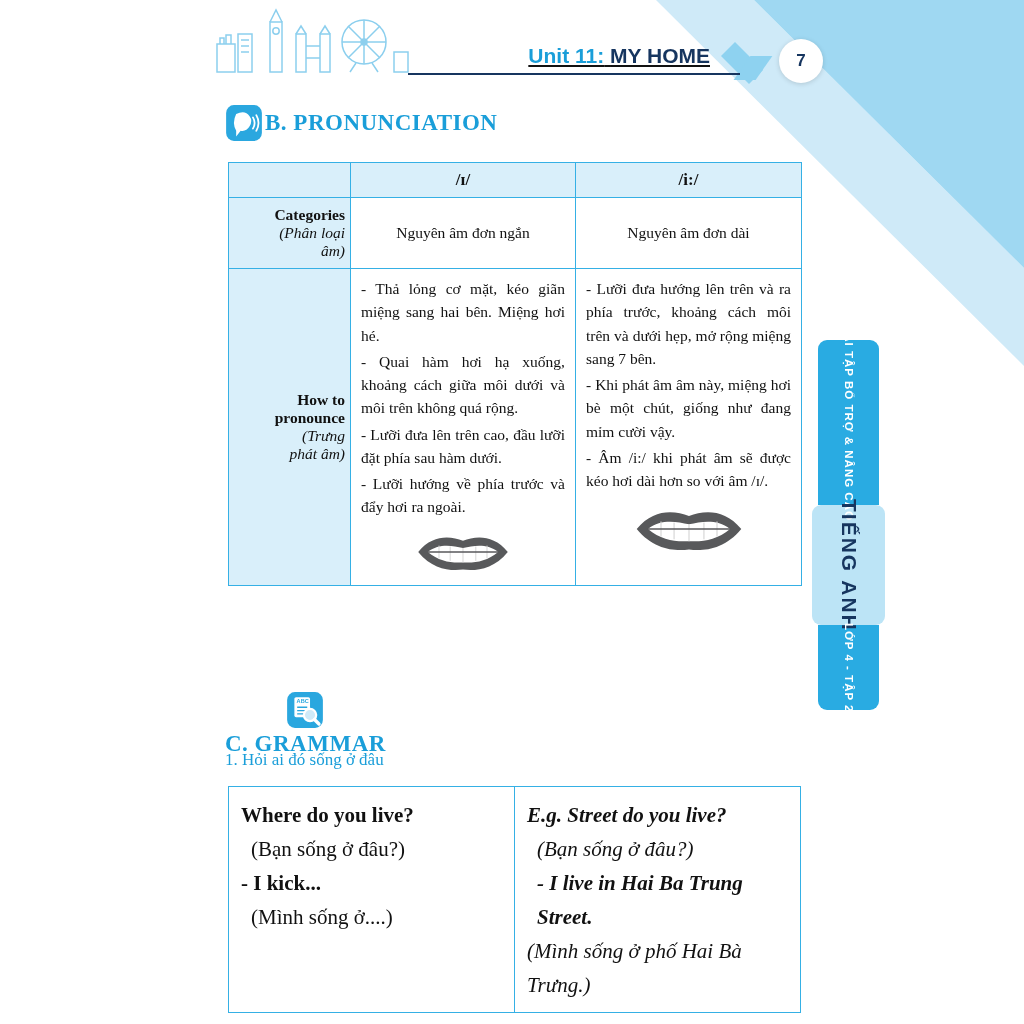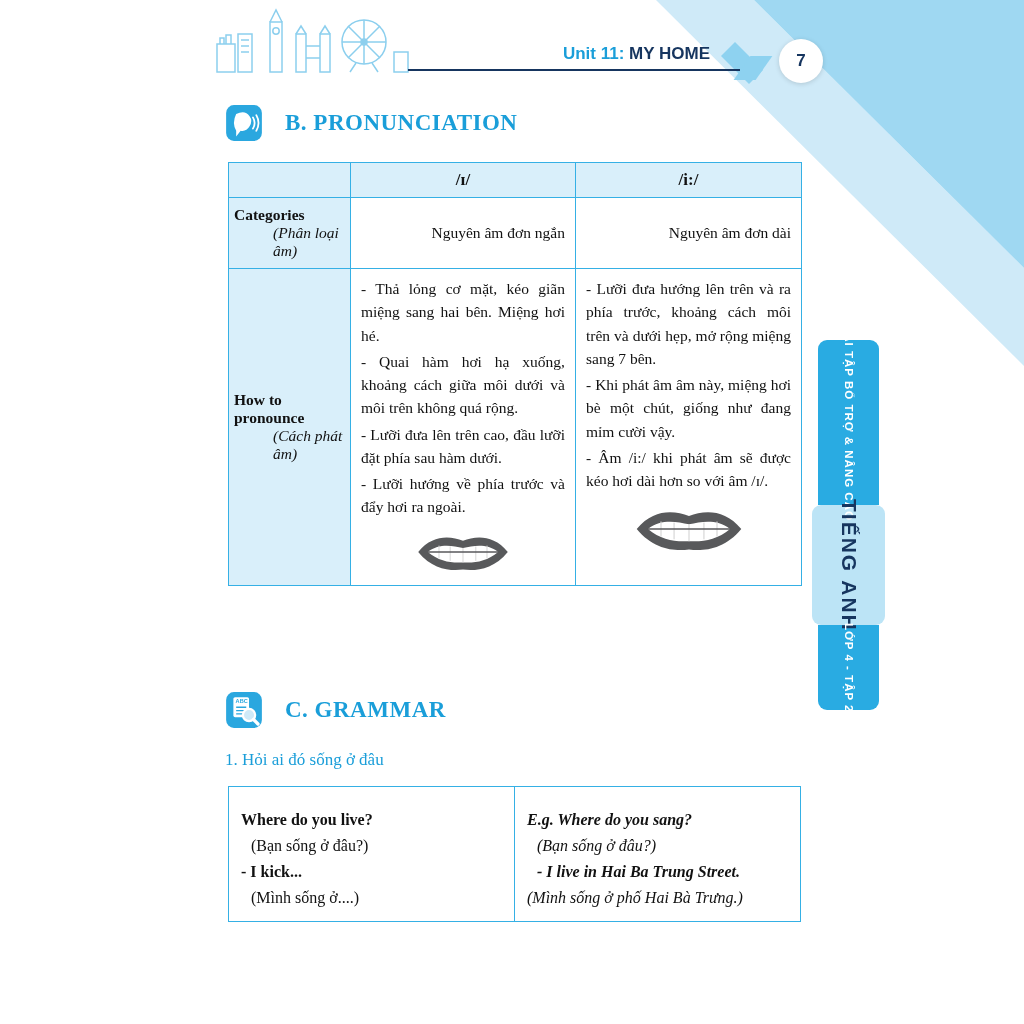--- a/index.html
+++ b/index.html
@@ -9,62 +9,62 @@
 
   
   .corner-ribbon { position:absolute; top:0; right:0; width:420px; height:400px; }
 
   
   .skyline { position:absolute; left:212px; top:4px; width:200px; height:72px; }
 
   
   .unit-header { position:absolute; left:408px; top:44px; width:332px; text-align:right;
                  padding:0 30px 5px 0; border-bottom:2.5px solid #16355f;
-                 font-family:"Liberation Sans", sans-serif; font-weight:bold; font-size:17px; }
+                 font-family:"Liberation Sans", sans-serif; font-weight:bold; font-size:21px;text-decoration:underline; }
   .unit-label { color:#1a9ed9; }
   .unit-title { color:#16355f; }
   .header-accent { position:absolute; left:742px; top:56px; width:22px; height:24px;
                    background:#8ed2f0; transform:skewX(-35deg); }
   .page-circle { position:absolute; left:779px; top:39px; width:44px; height:44px;
                  background:#fff; border-radius:50%; display:flex; align-items:center; justify-content:center;
                  font-family:"Liberation Sans", sans-serif; font-weight:bold; font-size:17px; color:#16355f;
                  box-shadow:0 1px 5px rgba(0,0,0,0.15); }
 
   
-  .section-heading { position:absolute; display:flex; align-items:center; gap:22px; }
+  .section-heading { position:absolute; display:flex; align-items:center; gap:2px; }
   .section-heading .txt { font-family:"Liberation Serif", serif; font-weight:bold;
                           font-size:23px; color:#1a9ed9; letter-spacing:0.5px; }
   #sec-b { left:225px; top:104px; }
-  #sec-c { left:225px; top:691px; }
+  #sec-c { left:225px; top:691px;flex-direction:column; }
   .sec-icon { width:38px; height:38px; flex:0 0 auto; }
 
   
   .pron-table { position:absolute; left:228px; top:162px; width:573px;
                 border-collapse:collapse; table-layout:fixed; }
   .pron-table td { border:1.6px solid #35b0e5; vertical-align:top; }
   .pron-table .head-cell { background:#d9effa; text-align:center; vertical-align:middle;
                            font-weight:bold; font-size:17px; height:35px; }
-  .pron-table .label-cell { background:#d9effa; text-align:left; vertical-align:middle;
+  .pron-table .label-cell { background:#d9effa; text-align:right; vertical-align:middle;
                             font-size:15.5px; padding:8px 5px; }
   .label-cell .main { font-weight:bold; display:block; }
   .label-cell .sub  { font-style:italic; display:block;margin-left:39px; }
   .body-cell { padding:8px 10px; font-size:15.5px; line-height:1.5; text-align:justify; }
-  .row-categories .body-cell { vertical-align:middle; text-align:right; height:62px;font-family:Liberation Serif, serif; }
+  .row-categories .body-cell { vertical-align:middle; text-align:center; height:62px;font-family:Liberation Serif, serif; }
   .pt { margin-bottom:3px; }
   .mouth { display:block; margin:10px auto 2px; }
   .letters-cell { text-align:center; vertical-align:middle !important; padding:10px 14px; height:92px; }
   .letters-cell .main { font-weight:bold; display:block; font-size:16px; }
   .letters-cell .ex { font-style:italic; display:block; font-size:15.5px; }
 
   
   .rule-title { position:absolute; left:225px; top:750px; font-family:"Liberation Serif", serif;
                 font-weight:normal; font-size:17px; color:#1a9ed9; }
   .grammar-table { position:absolute; left:228px; top:786px; width:573px; border-collapse:collapse; }
   .grammar-table td { border:1.6px solid #35b0e5; width:50%; vertical-align:top;
-                      padding:20px 12px 10px; font-size:16px; line-height:1.62; }
+                      padding:11px 12px 10px; font-size:21px; line-height:1.62; }
   .g-bold { font-weight:bold; }
   .g-ind  { padding-left:10px; }
   .g-cell-right { font-style:italic; }
   .g-line { display:block; }
 
   
   .side-banner { position:absolute; left:818px; top:340px; width:61px; }
   .banner-seg { display:flex; align-items:center; justify-content:center; }
   .banner-top { height:165px; background:#29abe2; border-radius:9px 9px 0 0; }
   .banner-mid { height:120px; width:73px; margin-left:-6px; background:#bce4f6; border-radius:9px; }
@@ -139,21 +139,21 @@
       <td class="label-cell">
         <span class="main">Categories</span>
         <span class="sub">(Phân loại âm)</span>
       </td>
       <td class="body-cell">Nguyên âm đơn ngắn</td>
       <td class="body-cell">Nguyên âm đơn dài</td>
     </tr>
     <tr>
       <td class="label-cell">
         <span class="main">How to pronounce</span>
-        <span class="sub">(Cách phát âm)</span>
+        <span class="sub">(Trưng phát âm)</span>
       </td>
       <td class="body-cell">
         <p class="pt">- Thả lỏng cơ mặt, kéo giãn miệng sang hai bên. Miệng hơi hé.</p>
         <p class="pt">- Quai hàm hơi hạ xuống, khoảng cách giữa môi dưới và môi trên không quá rộng.</p>
         <p class="pt">- Lưỡi đưa lên trên cao, đầu lưỡi đặt phía sau hàm dưới.</p>
         <p class="pt">- Lưỡi hướng về phía trước và đẩy hơi ra ngoài.</p>
         <svg class="mouth" width="96" height="46" viewBox="0 0 120 56">
           <path d="M4 28 C 22 6, 44 8, 60 14 C 76 8, 98 6, 116 28 C 98 50, 76 52, 60 50 C 44 52, 22 50, 4 28 Z" fill="#58595b"></path>
           <path d="M16 28 C 30 17, 46 20, 60 23 C 74 20, 90 17, 104 28 C 90 40, 74 42, 60 41 C 46 42, 30 40, 16 28 Z" fill="#ffffff"></path>
           <path d="M30 20 V36 M44 21 V39 M60 23 V41 M76 21 V39 M90 20 V36" stroke="#d4d4d4" stroke-width="1.2"></path>
@@ -192,21 +192,21 @@
   <table class="grammar-table">
     <tbody>
         <tr>
       <td>
         <span class="g-line g-bold">Where do you live?</span>
         <span class="g-line g-ind">(Bạn sống ở đâu?)</span>
         <span class="g-line g-bold">- I kick...</span>
         <span class="g-line g-ind">(Mình sống ở....)</span>
       </td>
       <td class="g-cell-right">
-        <span class="g-line g-bold">E.g. Where do you sang?</span>
+        <span class="g-line g-bold">E.g. Street do you live?</span>
         <span class="g-line g-ind">(Bạn sống ở đâu?)</span>
         <span class="g-line g-bold g-ind">- I live in Hai Ba Trung Street.</span>
         <span class="g-line">(Mình sống ở phố Hai Bà Trưng.)</span>
       </td>
     </tr>
   </tbody>
     </table>
 
   <div class="side-banner">
     <div class="banner-seg banner-top">

